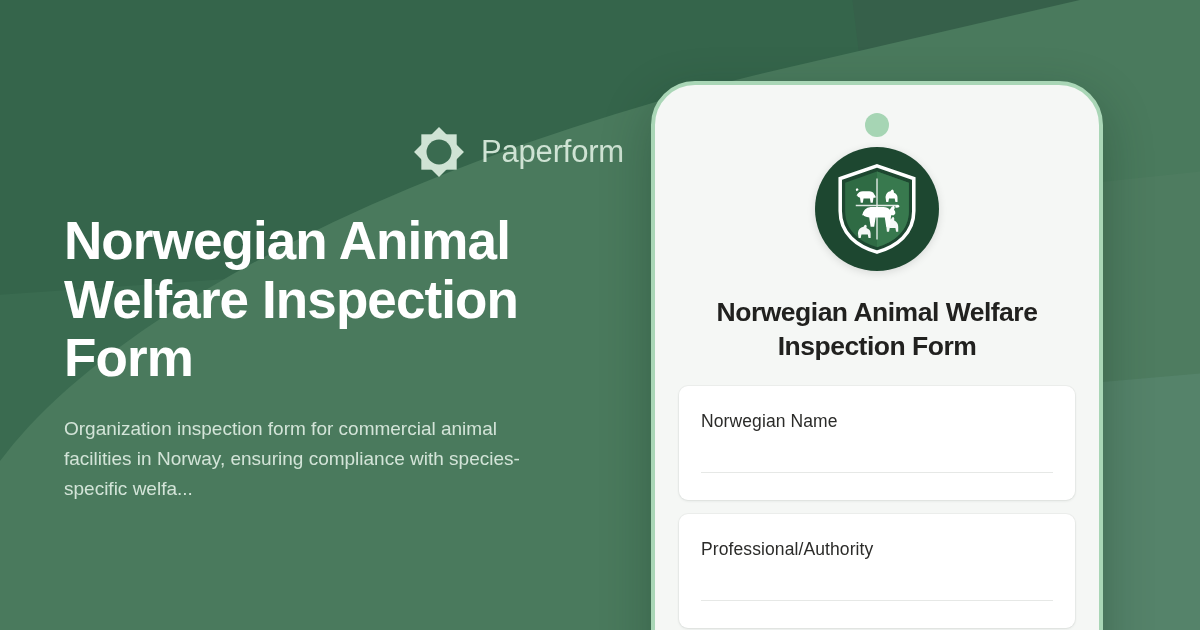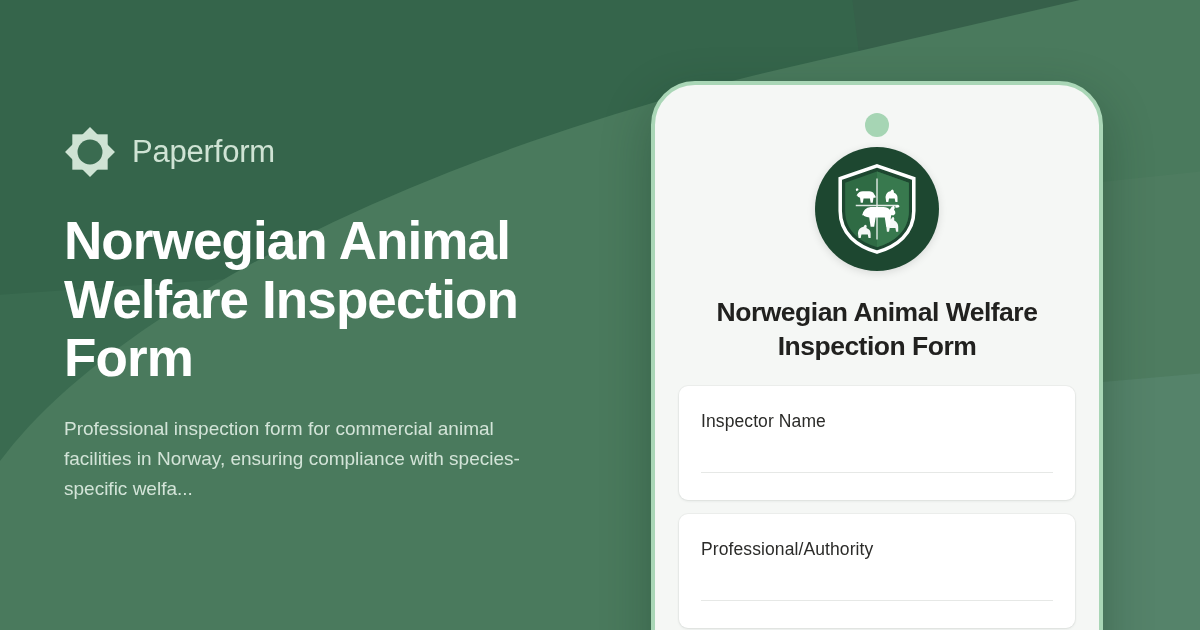--- a/index.html
+++ b/index.html
@@ -88,20 +88,21 @@
     flex-direction:column;
     justify-content:center;
     z-index:5;
   }
 
   .brand {
     display:flex;
     align-items:center;
     gap:16px;
     margin-bottom:34px;
+    justify-content:flex-end;
   }
 
   .brand-mark { width:52px; height:52px; display:block; }
 
   .brand-name {
     font-size:31px;
     letter-spacing:-0.2px;
     color:#cfe3d4;
     font-weight:400;
     white-space:nowrap;
@@ -230,21 +231,21 @@
             <rect x="16" y="16" width="68" height="68"></rect>
           </g>
           <circle cx="50" cy="50" r="24" fill="#3a6b50"></circle>
         </svg>
       </span>
       <span class="brand-name">Paperform</span>
     </div>
 
     <h1 class="hero-title">Norwegian Animal Welfare Inspection Form</h1>
 
-    <p class="hero-desc">Professional inspection form for commercial animal facilities in Norway, ensuring compliance with species-specific welfa...</p>
+    <p class="hero-desc">Organization inspection form for commercial animal facilities in Norway, ensuring compliance with species-specific welfa...</p>
   </div>
 
   <div class="phone">
 
     <div class="camera-dot"></div>
 
     <div class="phone-inner">
 
       <div class="badge-wrap">
         <div class="badge">
@@ -282,21 +283,21 @@
             <g fill="#ffffff" opacity=".95">
               <path d="M73 88 q1-8 7-9 q2-4 4-2 q1 2 0 4 q6 3 6 9 v7 h-3 l-1-5 h-8 l-1 5 h-3z"></path>
             </g>
           </svg>
         </div>
       </div>
 
       <div class="form-title">Norwegian Animal Welfare Inspection Form</div>
 
       <div class="field-card">
-        <div class="field-label">Inspector Name</div>
+        <div class="field-label">Norwegian Name</div>
         <div class="field-line"></div>
       </div>
 
       <div class="field-card">
         <div class="field-label">Professional/Authority</div>
         <div class="field-line"></div>
       </div>
 
     </div>
   </div>

